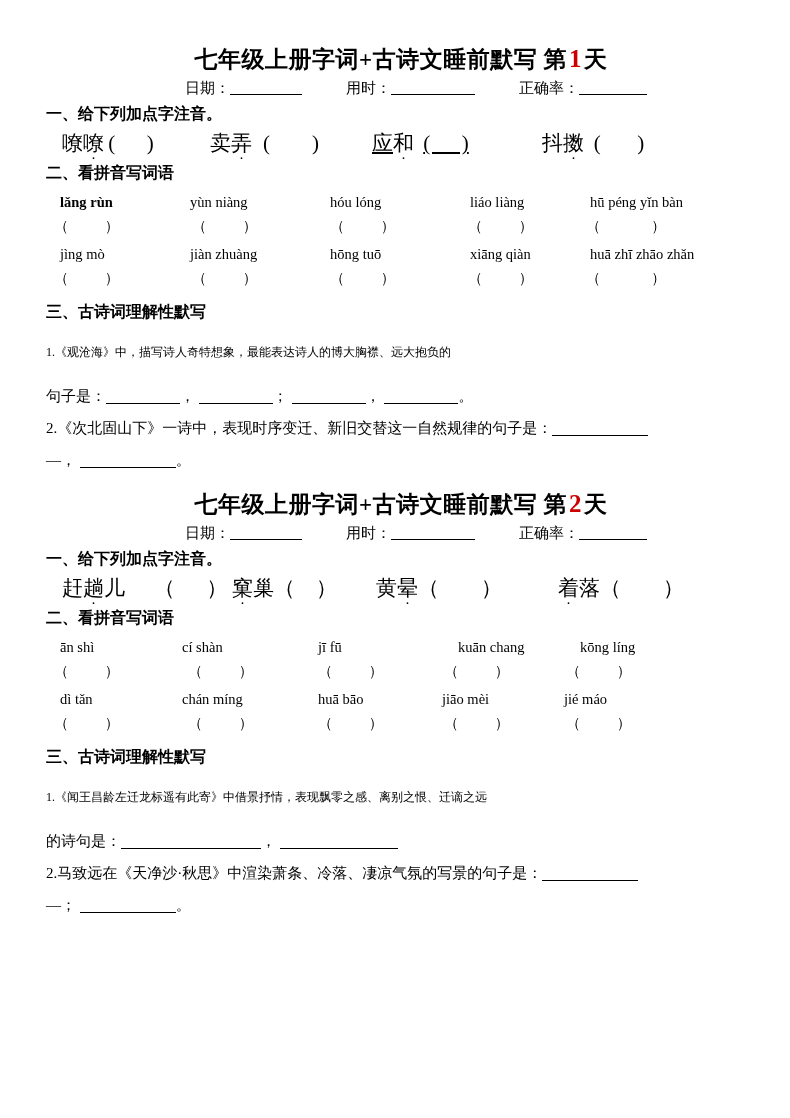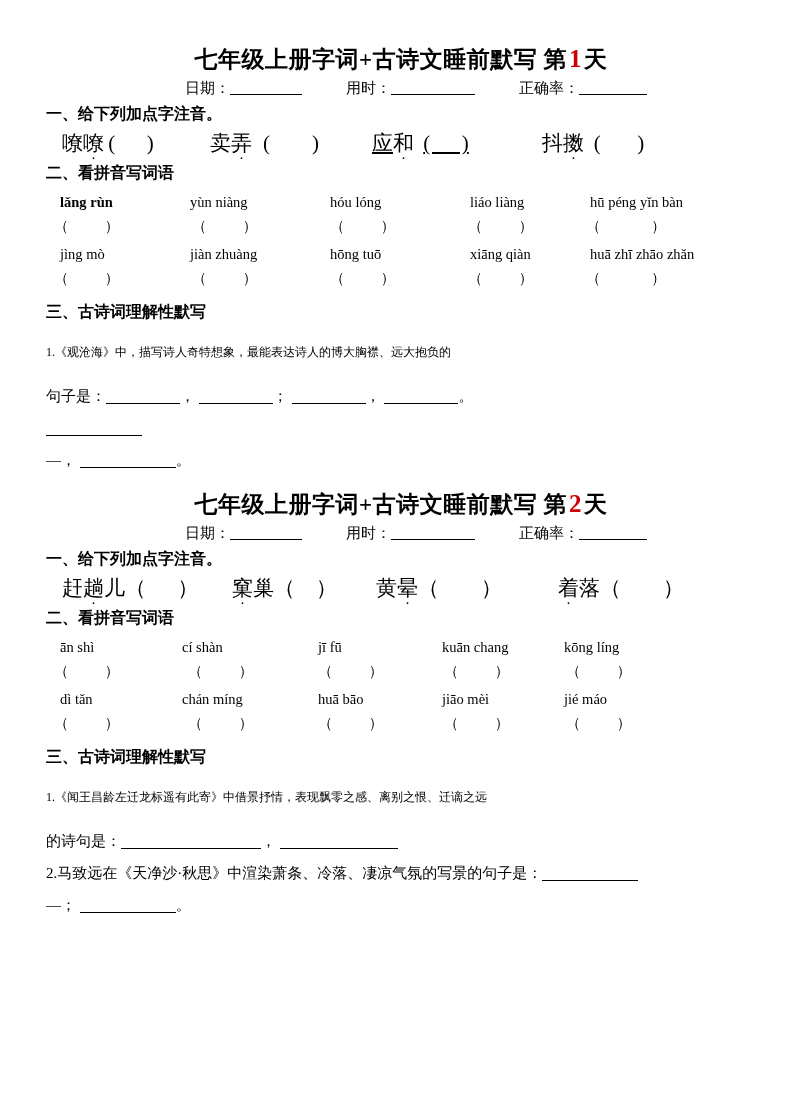--- a/index.html
+++ b/index.html
@@ -203,21 +203,21 @@
 
     <div class="section-head" style="margin-top:14px;">三、古诗词理解性默写</div>
 
     <div class="qline">
       <span>1.《观沧海》中，描写诗人奇特想象，最能表达诗人的博大胸襟、远大抱负的</span>
     </div>
     <div class="qline2">
       <span>句子是：</span><span class="ul-m"></span>，&nbsp;<span class="ul-m"></span>；&nbsp;<span class="ul-m"></span>，&nbsp;<span class="ul-m"></span>。
     </div>
     <div class="qline2">
-      <span class="ul-l"></span>
+      <span>2.《次北固山下》一诗中，表现时序变迁、新旧交替这一自然规律的句子是：</span><span class="ul-l"></span>
     </div>
     <div class="qline2">
       —，&nbsp;<span class="ul-l"></span>。
     </div>
   </div>
 
   <div class="day-block">
     <div class="title">
       <span>七年级上册字词+古诗文睡前默写 第</span><span class="daynum">2</span><span>天</span>
     </div>
@@ -230,21 +230,21 @@
         <span>用时：</span><span class="blank-line bl-84"></span>
       </div>
       <div class="meta-item">
         <span>正确率：</span><span class="blank-line bl-68"></span>
       </div>
     </div>
 
     <div class="section-head">一、给下列加点字注音。</div>
 
     <div class="zhuyin-row">
-      <div class="zhuyin-item" style="width:170px;">
+      <div class="zhuyin-item" style="width:170px;gap:29px;">
         <span>赶<span class="dotted">趟</span>儿</span>
           <span class="paren" style="width:62px;">（&nbsp;&nbsp;&nbsp;&nbsp;&nbsp;&nbsp;）</span>
       </div>
       <div class="zhuyin-item" style="width:144px;align-items:flex-end;">
         <span><span class="dotted">窠</span>巢</span>
           <span class="paren" style="width:52px;">（&nbsp;&nbsp;&nbsp;&nbsp;）</span>
       </div>
       <div class="zhuyin-item" style="width:182px;">
         <span>黄<span class="dotted">晕</span></span>
           <span class="paren" style="width:82px;">（&nbsp;&nbsp;&nbsp;&nbsp;&nbsp;&nbsp;&nbsp;&nbsp;）</span>
@@ -254,21 +254,21 @@
           <span class="paren" style="width:84px;">（&nbsp;&nbsp;&nbsp;&nbsp;&nbsp;&nbsp;&nbsp;&nbsp;）</span>
       </div>
     </div>
 
     <div class="section-head">二、看拼音写词语</div>
 
     <div class="pin-row">
       <div class="pin-cell" style="width:122px;">ān shì</div>
       <div class="pin-cell" style="width:136px;">cí shàn</div>
       <div class="pin-cell" style="width:124px;">jī fū</div>
-      <div class="pin-cell" style="width:122px;">kuān chang</div>
+      <div class="pin-cell" style="width:122px;margin-left:16px;">kuān chang</div>
       <div class="pin-cell">kōng líng</div>
     </div>
     <div class="brk-row">
       <div class="brk-cell" style="width:134px;">（&nbsp;&nbsp;&nbsp;&nbsp;&nbsp;&nbsp;&nbsp;&nbsp;&nbsp;&nbsp;）</div>
       <div class="brk-cell" style="width:130px;">（&nbsp;&nbsp;&nbsp;&nbsp;&nbsp;&nbsp;&nbsp;&nbsp;&nbsp;&nbsp;）</div>
       <div class="brk-cell" style="width:126px;">（&nbsp;&nbsp;&nbsp;&nbsp;&nbsp;&nbsp;&nbsp;&nbsp;&nbsp;&nbsp;）</div>
       <div class="brk-cell" style="width:122px;">（&nbsp;&nbsp;&nbsp;&nbsp;&nbsp;&nbsp;&nbsp;&nbsp;&nbsp;&nbsp;）</div>
       <div class="brk-cell">（&nbsp;&nbsp;&nbsp;&nbsp;&nbsp;&nbsp;&nbsp;&nbsp;&nbsp;&nbsp;）</div>
     </div>
 

